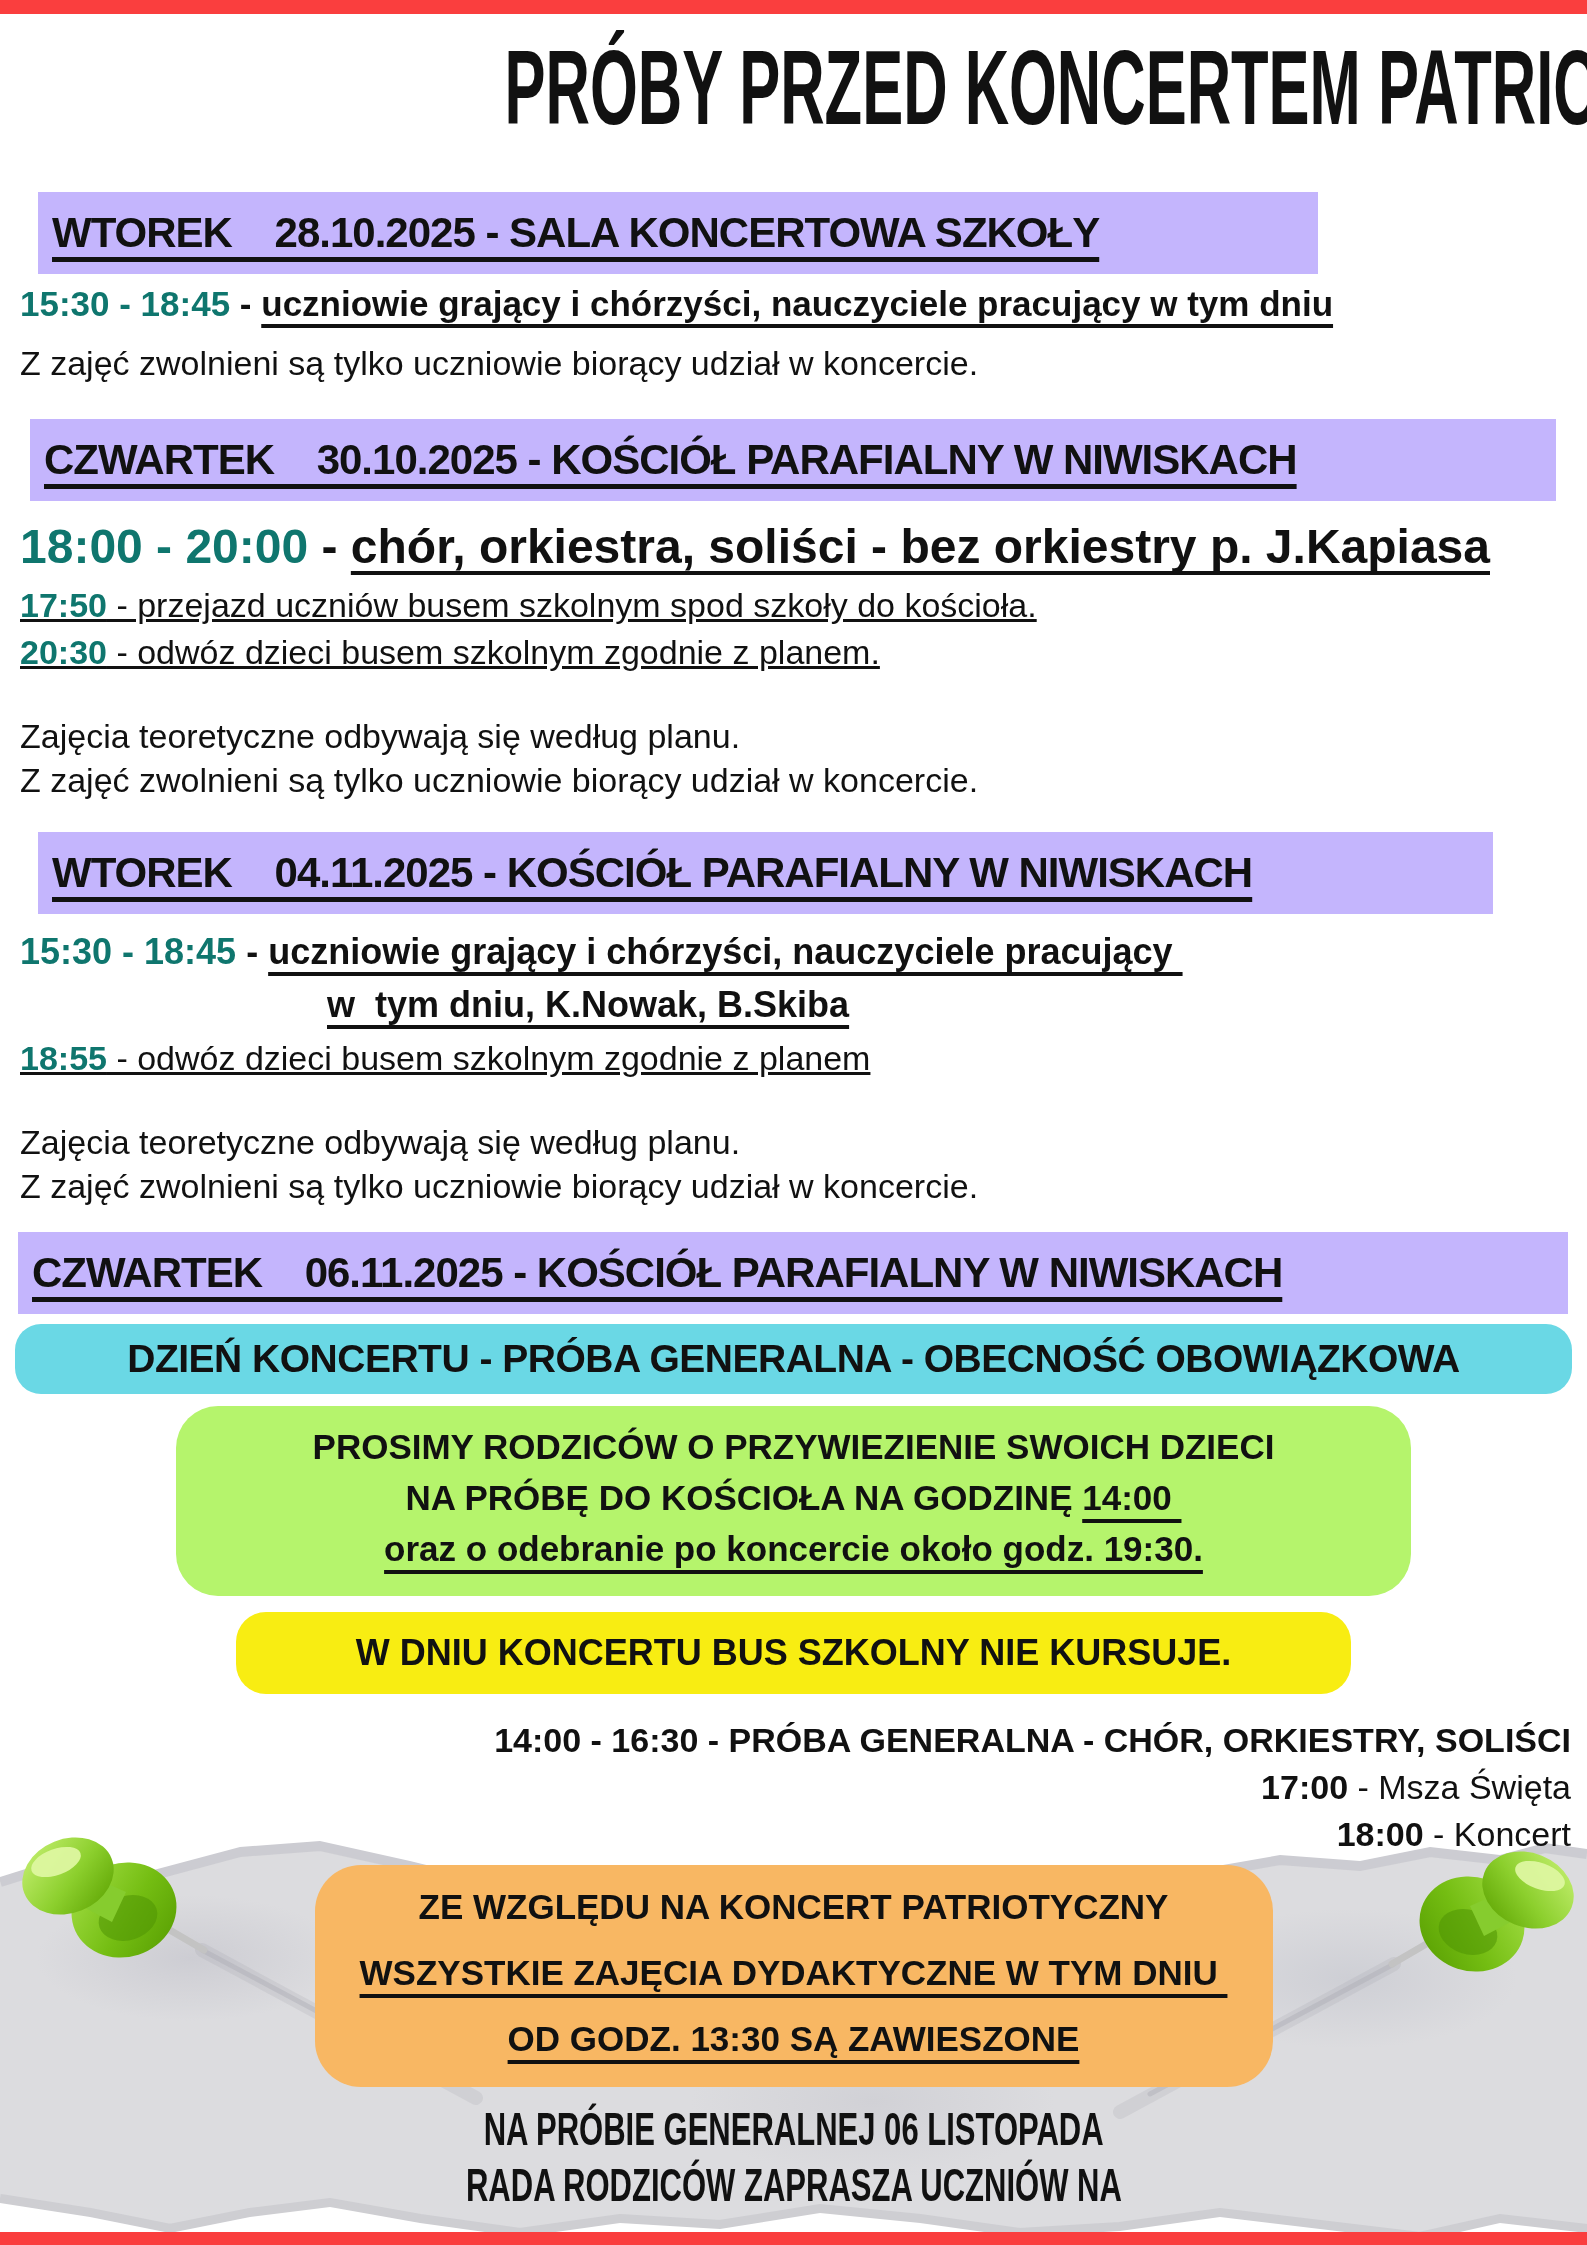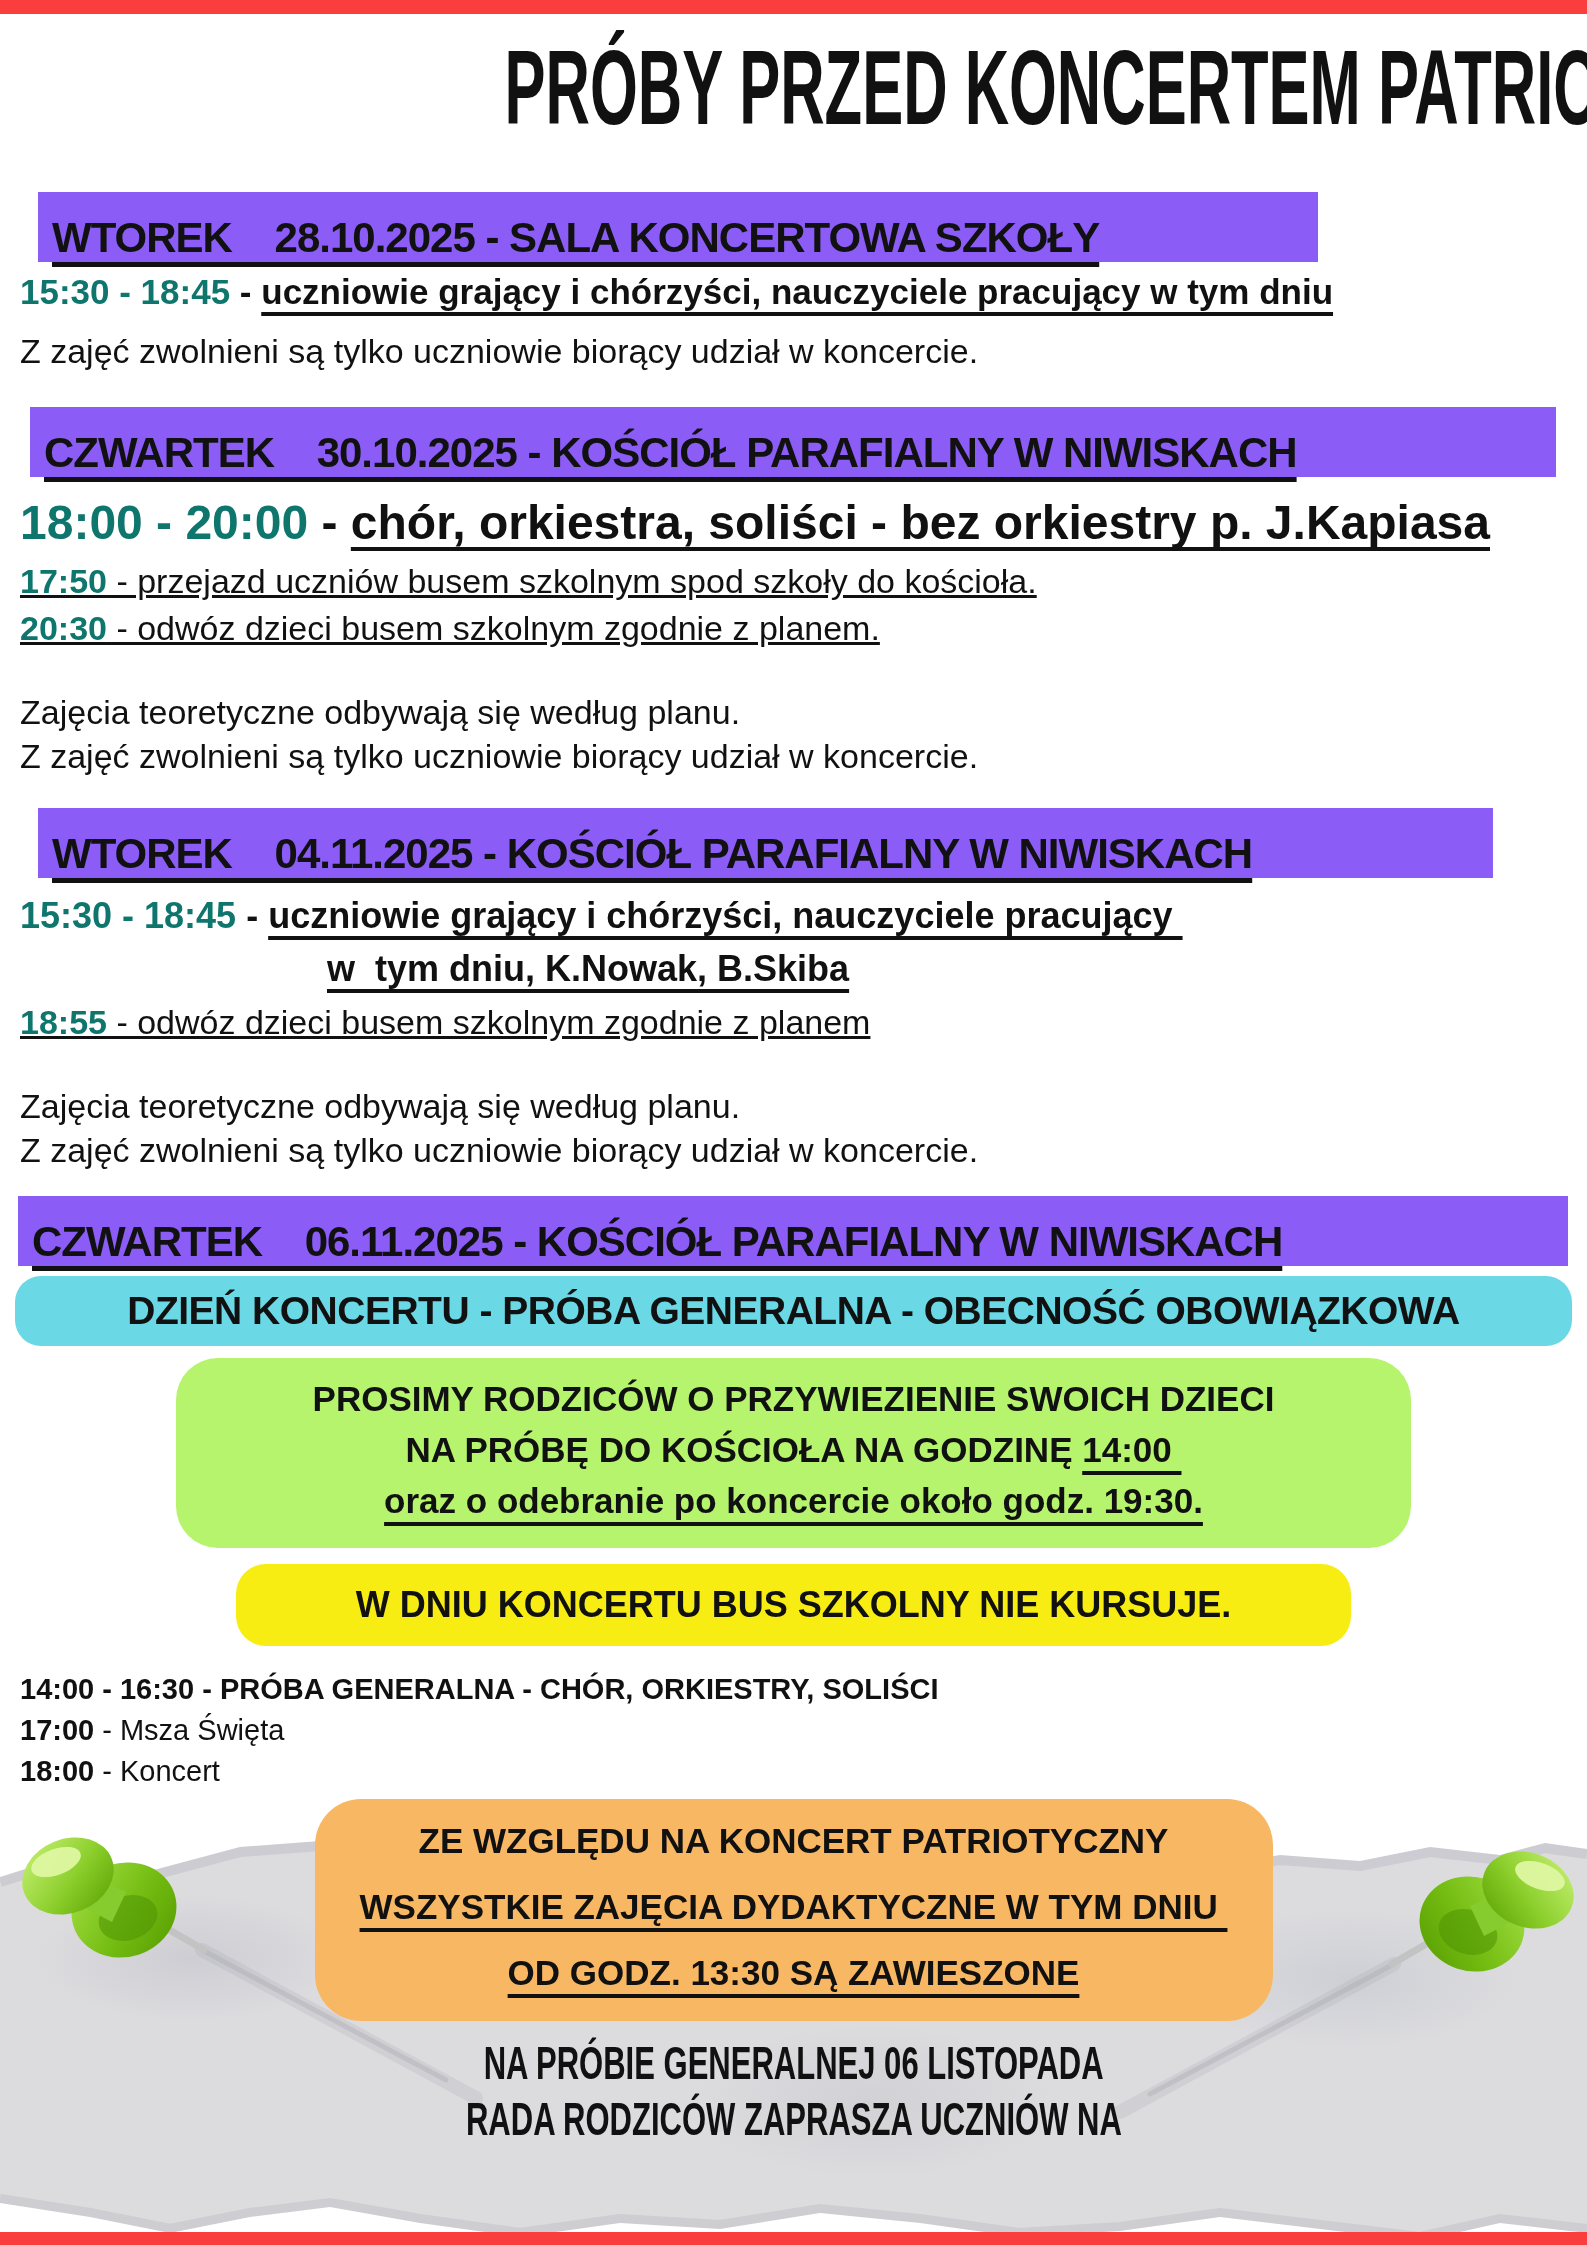--- a/index.html
+++ b/index.html
@@ -13,21 +13,21 @@
   .bar.bottom { bottom:0; height:13px; }
 
   
   .title-wrap { padding-top:34px; text-align:center; position:relative; z-index:3; }
   .title {
     display:inline-block; font-weight:700; font-size:106px; line-height:1.0;
     white-space:nowrap; transform:scaleX(0.58); transform-origin:center;
   }
 
   
-  .hbox { background:#8b5cf6; height:70px; display:flex; align-items:flex-end; position:relative; z-index:3; }
+  .hbox { background:#c4b5fd; height:82px; display:flex; align-items:center; position:relative; z-index:3; }
   .hbox span {
     font-weight:700; font-size:42px; letter-spacing:-1px; white-space:pre;
     padding-left:14px; text-decoration:underline; text-decoration-thickness:5px;
     text-underline-offset:10px; text-decoration-skip-ink:none;
   }
   .hb1 { margin:52px 269px 0 38px; }
   .hb2 { margin:36px 31px 0 30px; }
   .hb3 { margin:30px 94px 0 38px; }
   .hb4 { margin:24px 19px 0 18px; }
 
@@ -63,21 +63,21 @@
   }
   .u {
     text-decoration:underline; text-decoration-thickness:4px; text-underline-offset:9px;
     text-decoration-skip-ink:none; white-space:pre-wrap;
   }
   .ypill {
     margin:16px auto 0; width:1115px; height:82px; background:#f8ed12; border-radius:30px;
     display:flex; align-items:center; justify-content:center; font-weight:700; font-size:36px;
     position:relative; z-index:3;
   }
-  .sched { margin-top:26px; font-size:29px; line-height:1.2; }
+  .sched { margin-top:26px; font-size:34px; line-height:1.2;text-align:right; }
   .sched .row { margin-top:6px; }
   .b { font-weight:700; }
   .orange {
     margin:10px auto 0; width:958px; background:#f8b763; border-radius:46px;
     padding:22px 0 28px; text-align:center; font-weight:700; font-size:35px;
     position:relative; z-index:3;
   }
   .orange .row { margin-top:0; }
   .orange .row + .row { margin-top:26px; }
 

